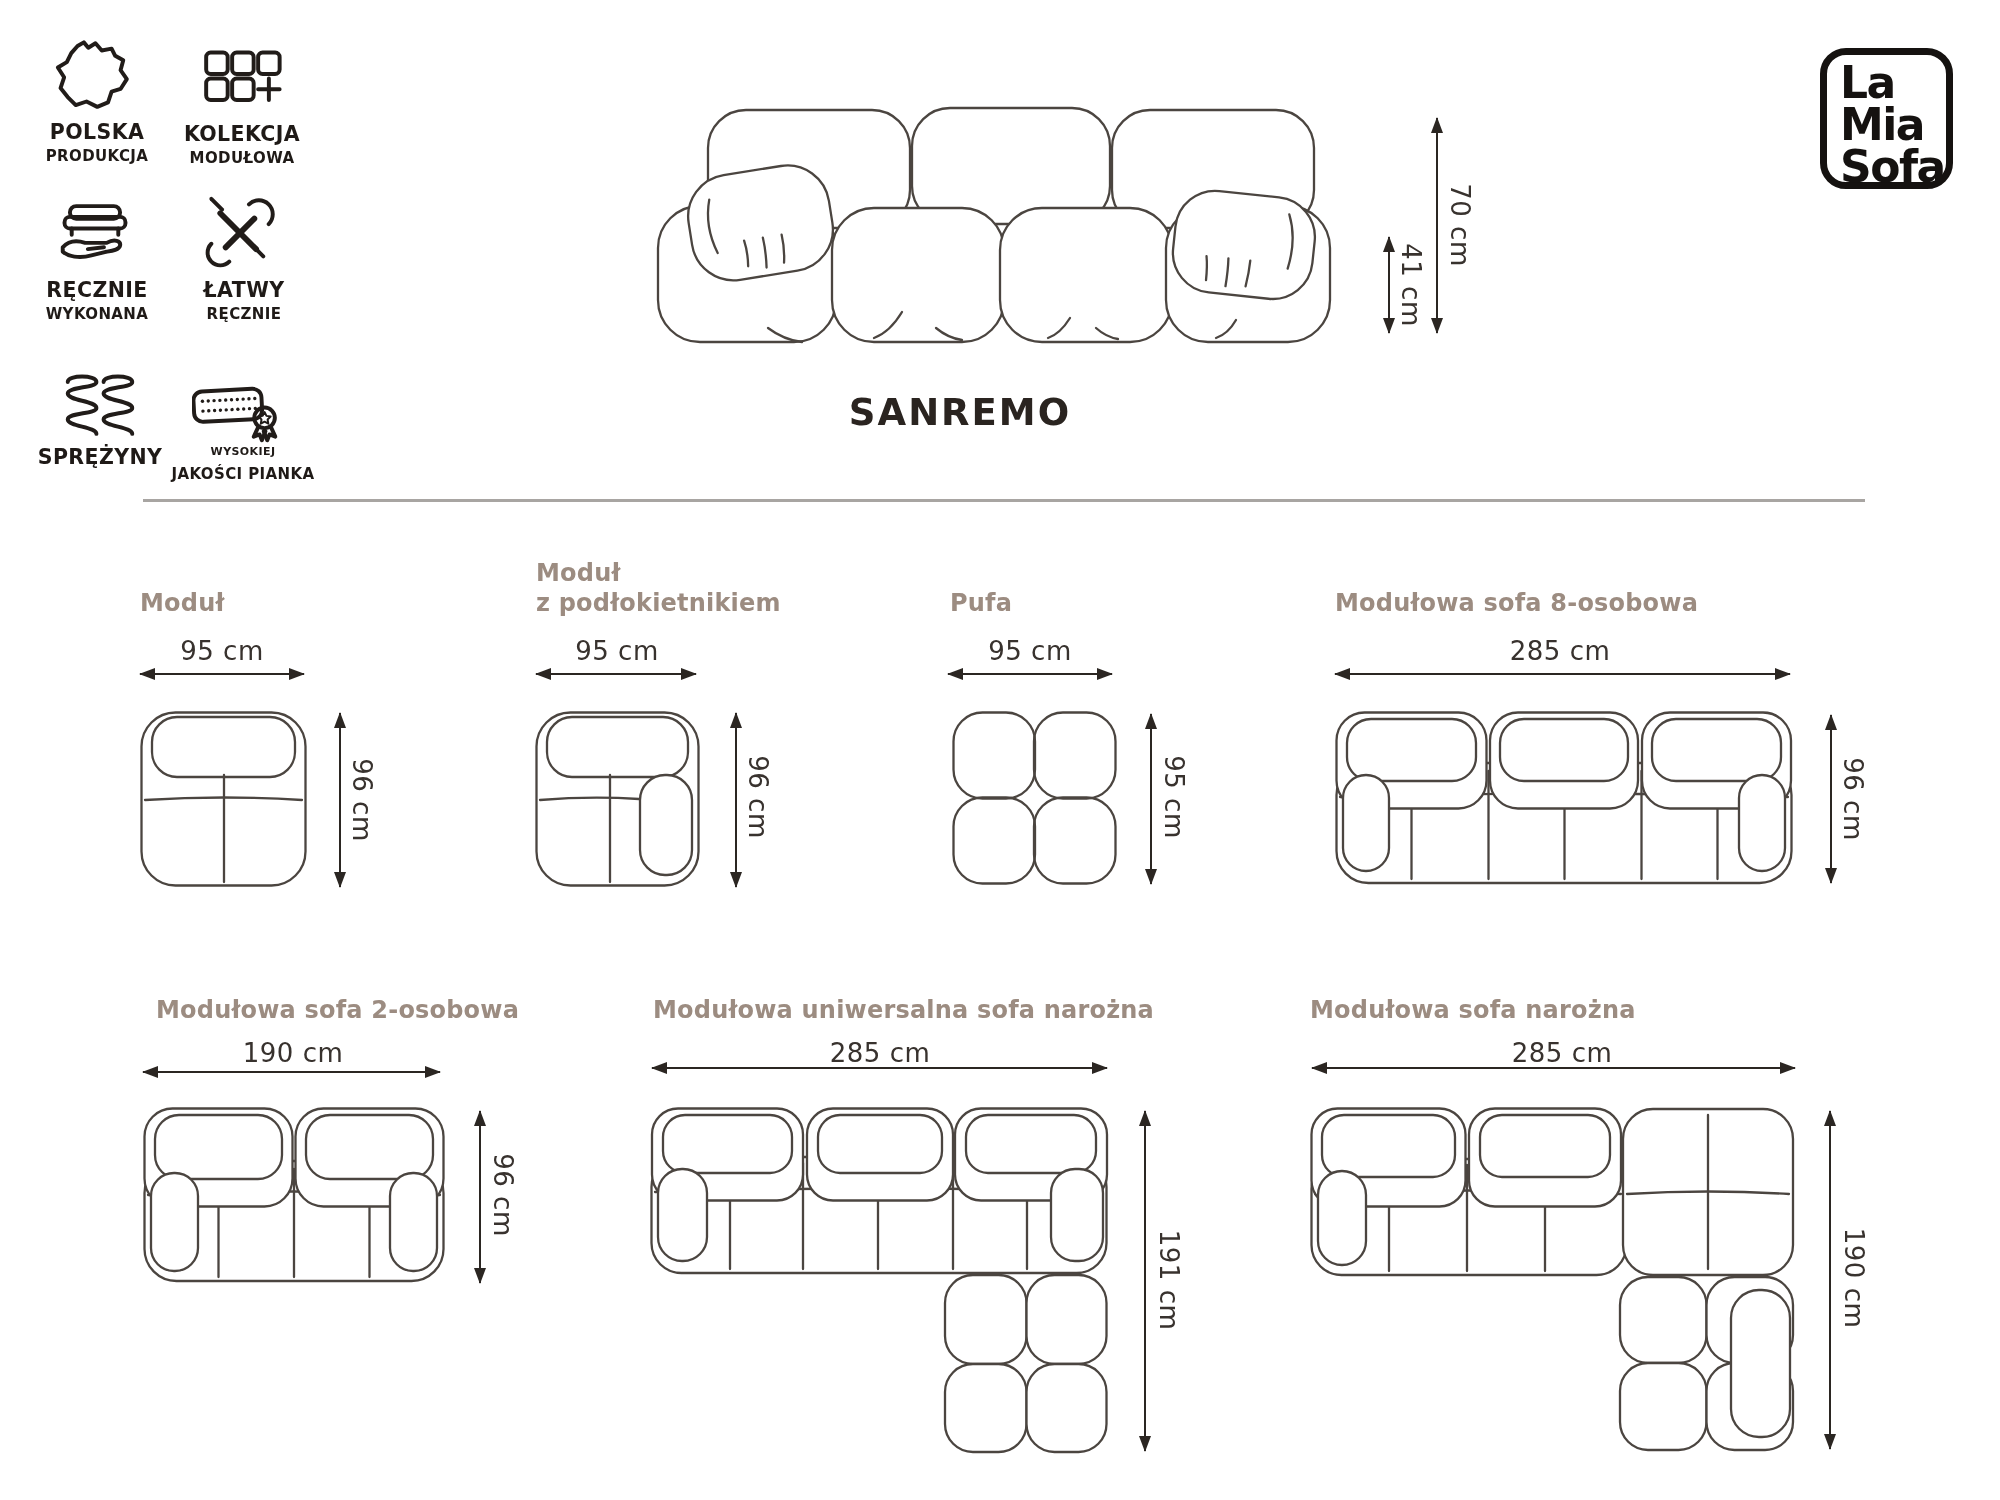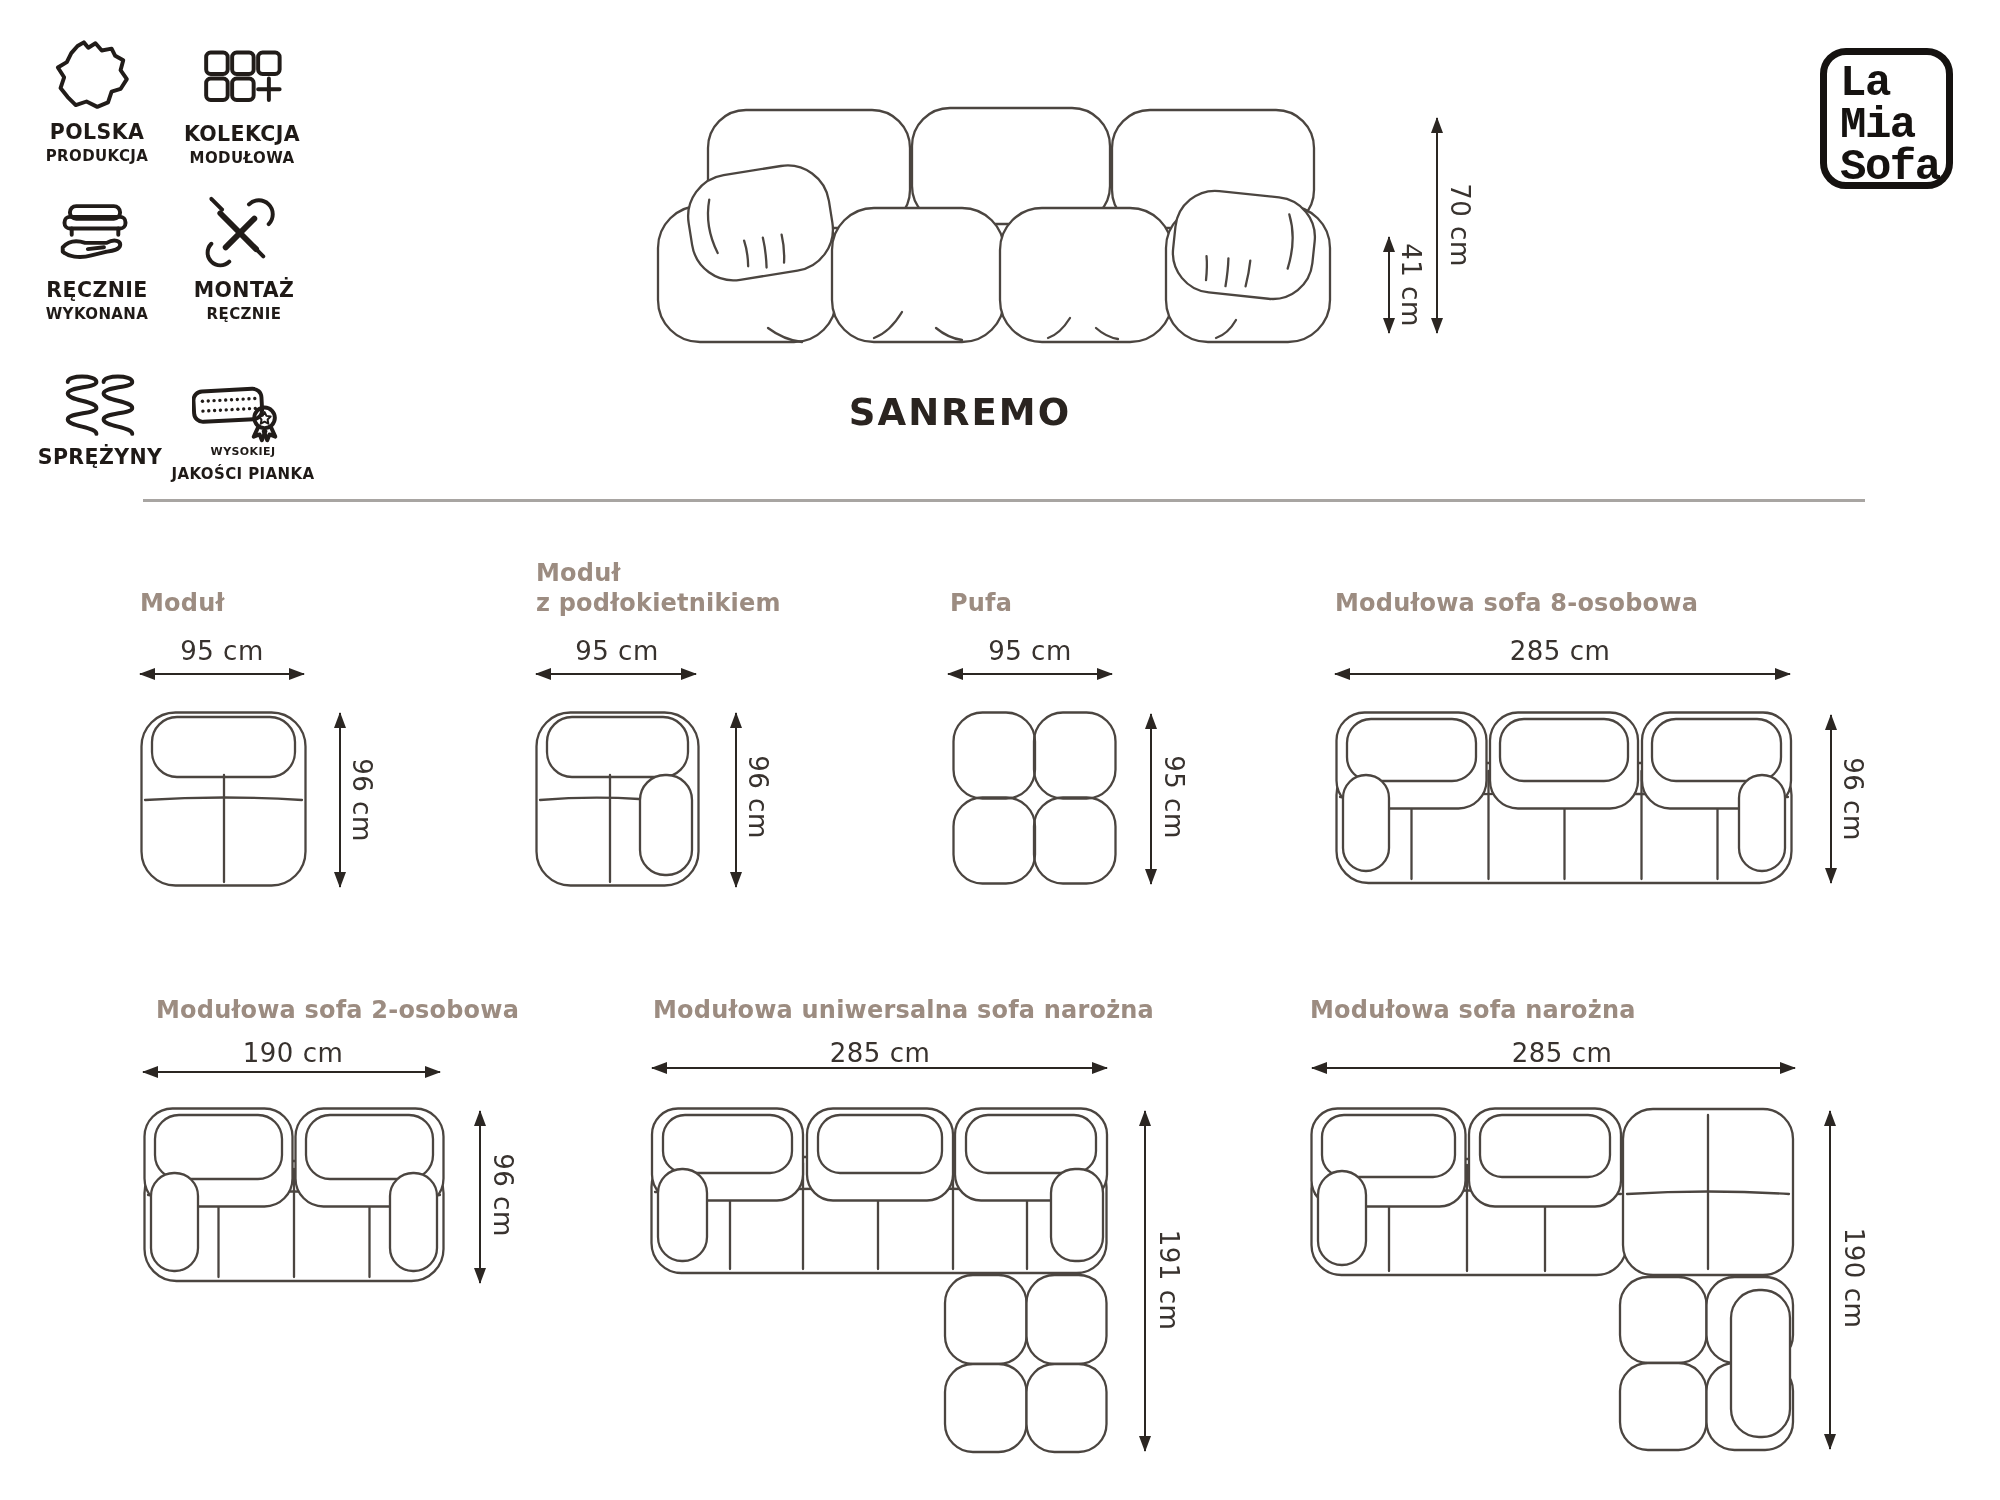--- a/index.html
+++ b/index.html
@@ -11,21 +11,21 @@
   
   .feat-icon{position:absolute;width:86px;height:86px;}
   .feat-label{position:absolute;width:220px;text-align:center;color:#1f1a17;}
   .feat-label .l1{font-size:20.5px;font-weight:bold;letter-spacing:.4px;line-height:25px;}
   .feat-label .l2{font-size:15px;font-weight:bold;letter-spacing:.4px;line-height:22px;}
   .feat-label.small .l1{font-size:11px;line-height:23px;}
   
   .product-title{position:absolute;left:630px;top:391px;width:660px;text-align:center;
     font-size:37px;font-weight:bold;letter-spacing:2px;color:#2a2420;}
   .logo-box{position:absolute;left:1820px;top:48px;width:133px;height:141px;
-    border:7px solid #151210;border-radius:26px;box-sizing:border-box;background:#fff;font-family:Liberation Mono, monospace;}
+    border:7px solid #151210;border-radius:26px;box-sizing:border-box;background:#fff;}
   .logo-box .lg{font-size:44px;line-height:42px;font-weight:bold;letter-spacing:-1.5px;
     color:#151210;padding-left:13px;}
   .logo-box .pad{height:7px;}
   .divider{position:absolute;left:143px;top:499px;width:1722px;height:3px;background:#a8a5a2;}
   
   .harrow{position:absolute;height:0;border-top:2.4px solid #2b2622;}
   .harrow i,.varrow i{position:absolute;width:0;height:0;border:solid transparent;}
   .harrow .al{left:-1px;top:-7.5px;border-width:6px 16px 6px 0;border-right-color:#2b2622;}
   .harrow .ar{right:-1px;top:-7.5px;border-width:6px 0 6px 16px;border-left-color:#2b2622;}
   .varrow{position:absolute;width:0;border-left:2.4px solid #2b2622;}
@@ -84,21 +84,21 @@
 
 <svg class="feat-icon" style="left:197px;top:190px" viewBox="0 0 96 96">
   <path class="inkthick" d="M26,26 L66,66"></path>
   <path class="ink" d="M16,10 L28,22" stroke-width="11"></path>
   <path class="ink" d="M66,66 l8,8"></path>
   <path class="inkthick" d="M64,32 L32,64"></path>
   <path class="ink" d="M58,16 a13,13 0 1 1 22,22"></path>
   <path class="ink" d="M16,60 a11,11 0 1 0 20,20"></path>
 </svg>
 <div class="feat-label" style="left:134px;top:278px">
-  <div class="l1">MONTAŻ</div>
+  <div class="l1">ŁATWY</div>
   <div class="l2">RĘCZNIE</div>
 </div>
 
 <svg class="feat-icon" style="left:57px;top:364px" viewBox="0 0 96 96">
   <path class="ink" d="M12,20 C12,12 44,12 44,20 C44,27 12,25 12,33 C12,41 44,41 44,49 C44,56 12,54 12,62 C12,70 44,70 44,78"></path>
   <path class="ink" d="M52,20 C52,12 84,12 84,20 C84,27 52,25 52,33 C52,41 84,41 84,49 C84,56 52,54 52,62 C52,70 84,70 84,78"></path>
 </svg>
 <div class="feat-label" style="left:-10px;top:445px">
   <div class="l1">SPRĘŻYNY</div>
 </div>

